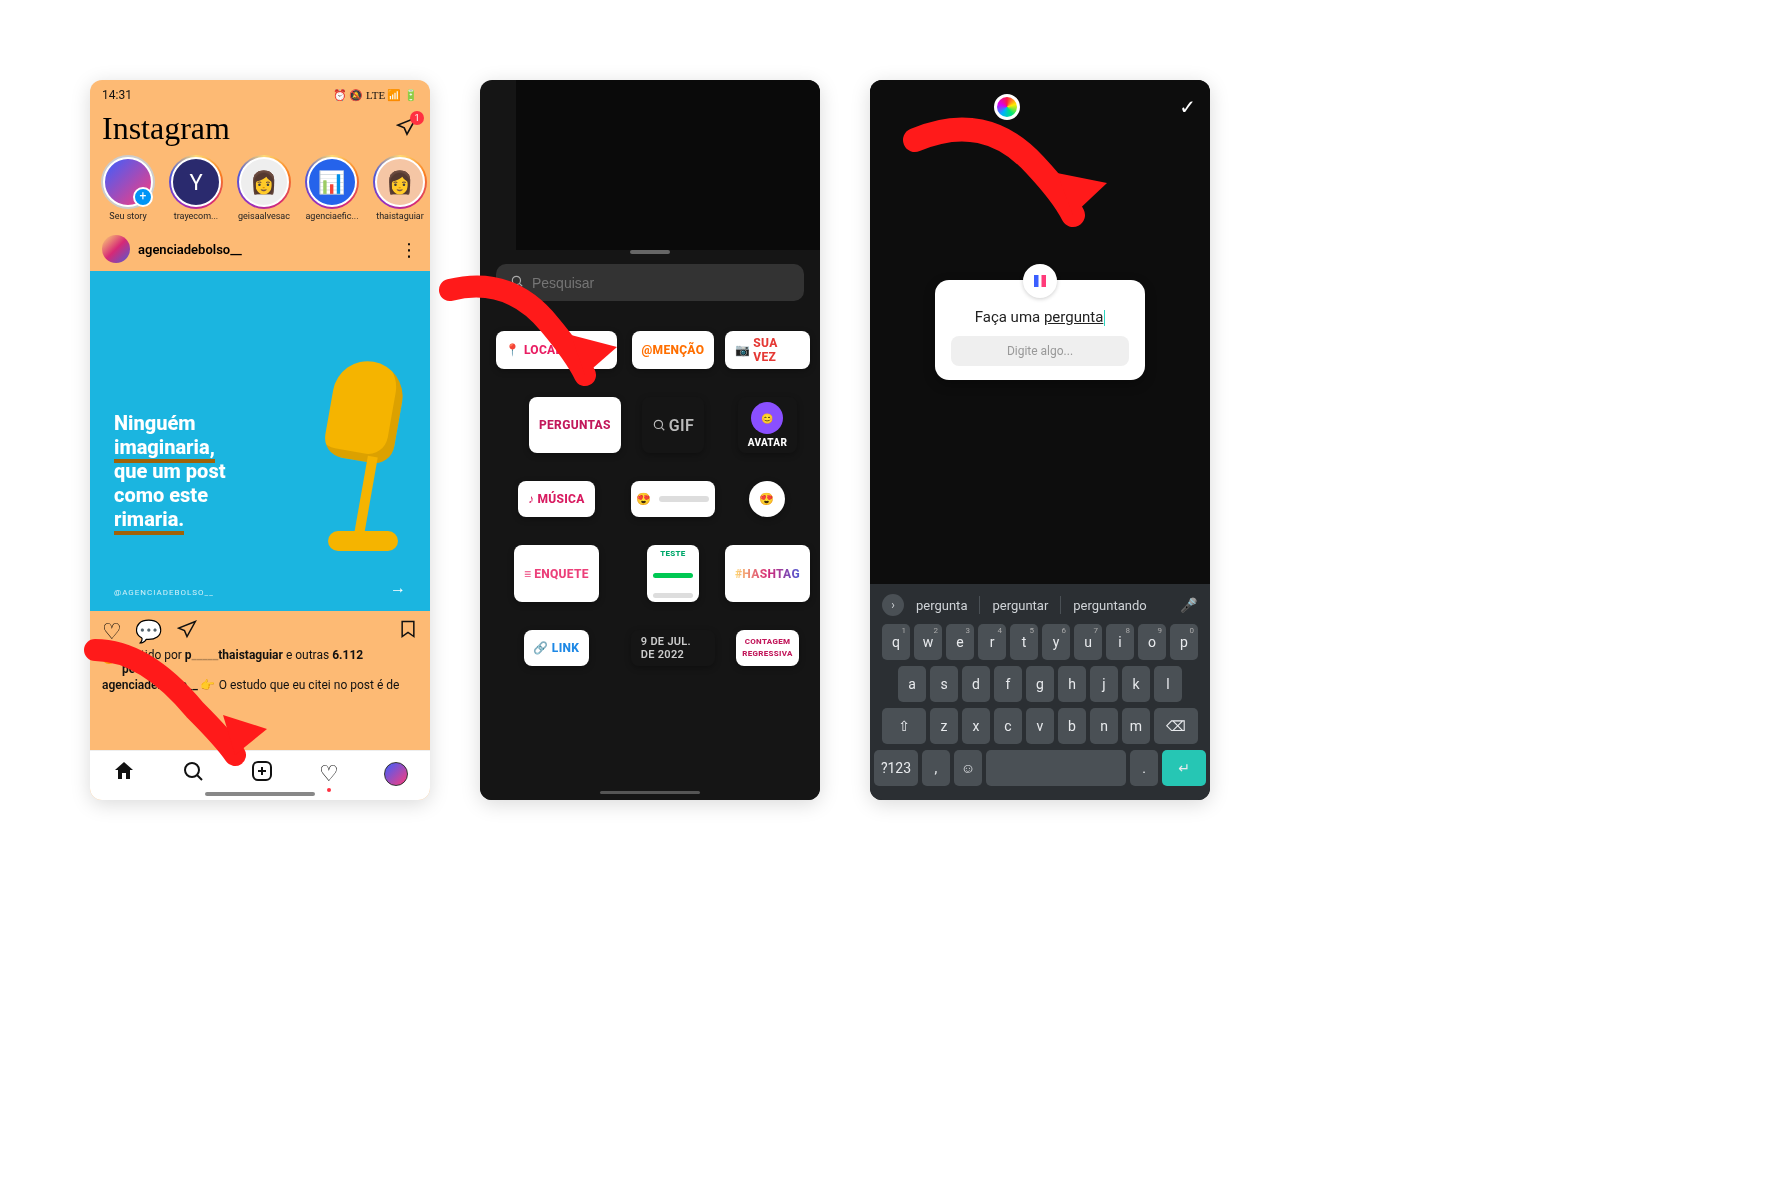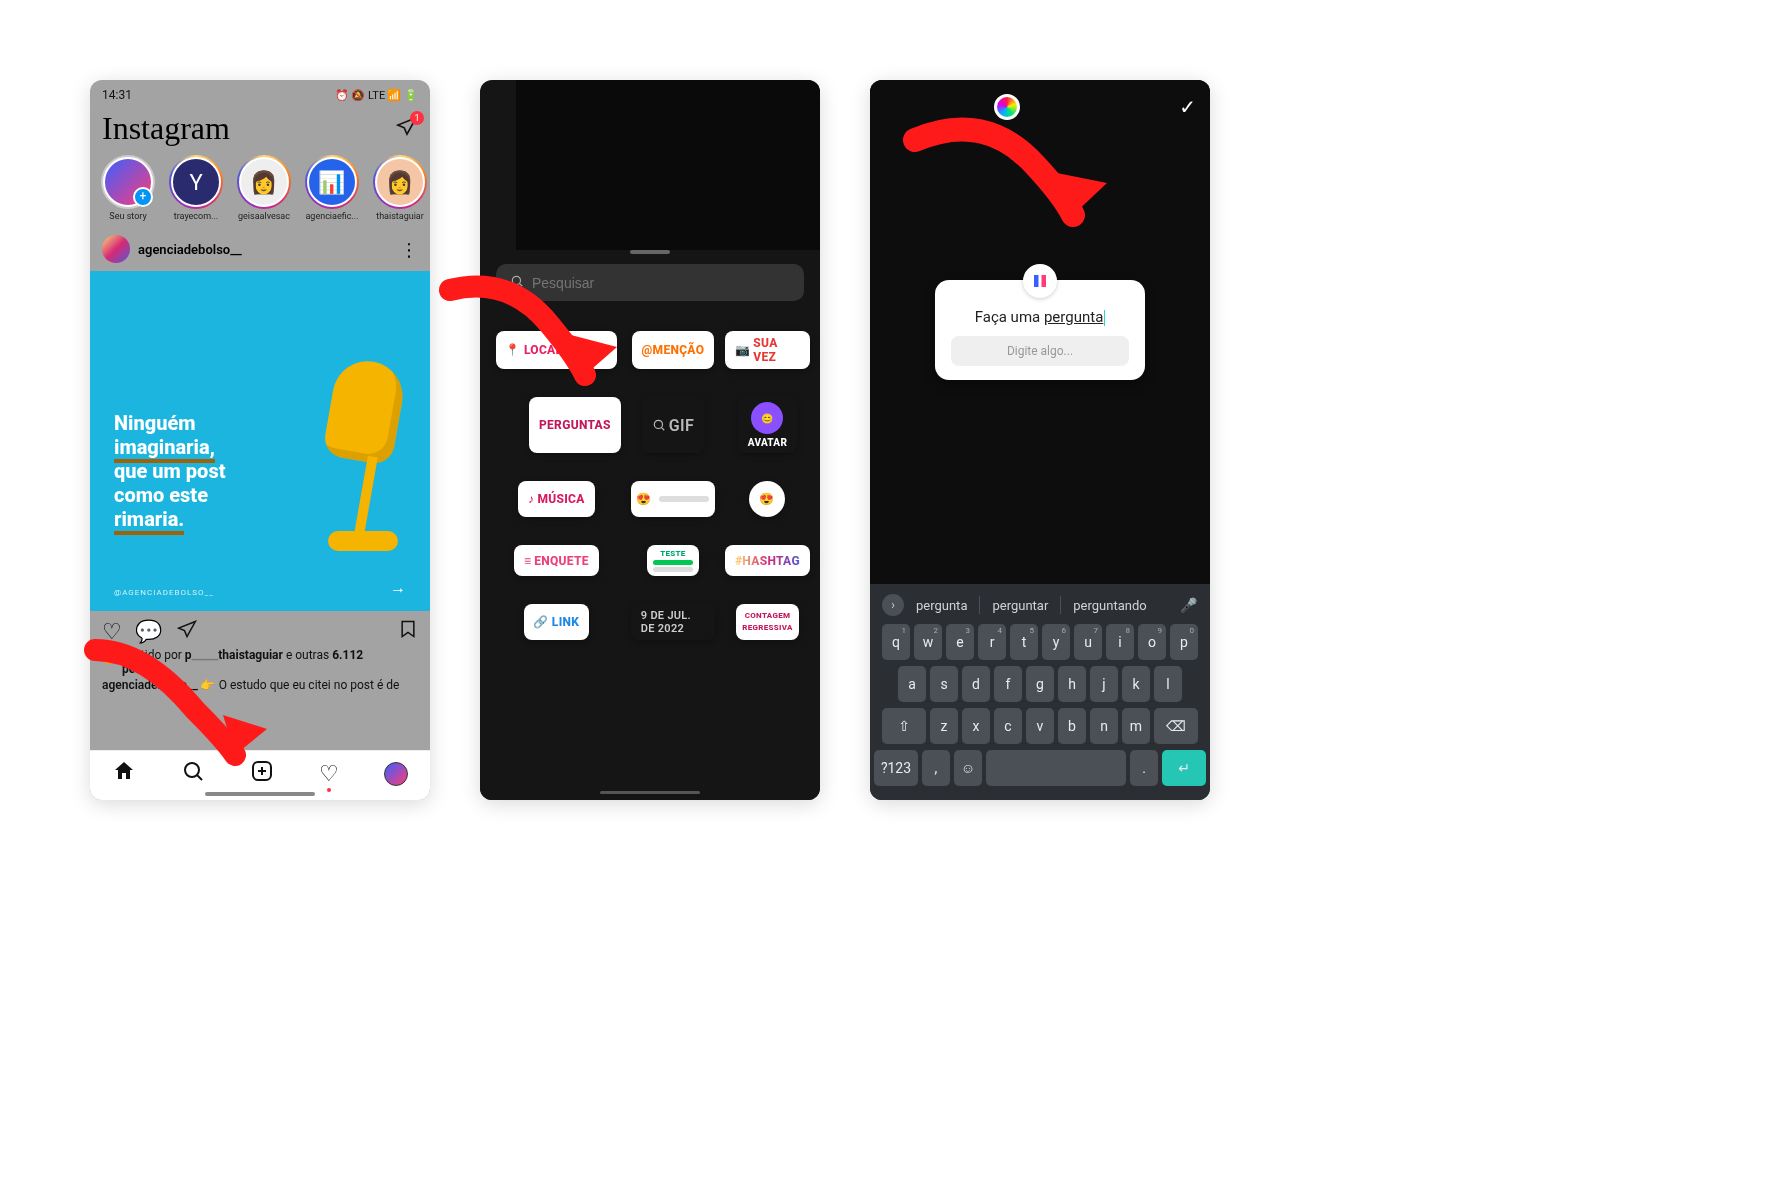--- a/index.html
+++ b/index.html
@@ -15,30 +15,30 @@
   
   .phone {
     position: absolute;
     width: 340px;
     height: 720px;
     border-radius: 12px;
     overflow: hidden;
     box-shadow: 0 4px 20px rgba(0,0,0,0.15);
     background: #fff;
   }
-  .phone1 { left: 90px;  top: 80px; background:#a3a3a3; }
+  .phone1 { left: 90px;  top: 80px; background:#fdba74; }
   .phone2 { left: 480px; top: 80px; background:#151515;padding-left:36px; }
   .phone3 { left: 870px; top: 80px; background:#0d0d0d; }
 
   
   .p1-status {
     display:flex; justify-content:space-between; align-items:center;
     padding: 8px 12px 4px; font-size:12px; color:#111;
   }
-  .p1-status-right { display:flex; gap:4px; align-items:center; font-size:11px;}
+  .p1-status-right { display:flex; gap:4px; align-items:center; font-size:11px;font-family:Liberation Serif, serif;}
   .p1-header {
     display:flex; justify-content:space-between; align-items:center;
     padding: 4px 12px 8px;
   }
   .ig-logo { font-family: 'Brush Script MT', cursive; font-size:32px; font-weight:500;}
   .dm-icon { position:relative; font-size:20px;}
   .dm-badge {
     position:absolute; top:-4px; right:-6px; background:#ff3040;
     color:#fff; font-size:9px; width:14px; height:14px; border-radius:50%;
     display:flex; align-items:center; justify-content:center;
@@ -174,21 +174,21 @@
   .sticker{
     background:#fff; color:#000; border-radius:8px;
     padding:5px 10px; font-size:12px; font-weight:800;
     letter-spacing:0.3px; display:flex; align-items:center; gap:3px;
     box-shadow:0 2px 6px rgba(0,0,0,0.3);
   }
   .sticker.gif{ background:transparent; color:#bbb; font-size:16px; font-weight:600;}
   .sticker.avatar-s{ background:transparent; flex-direction:column; color:#fff; font-size:10px;}
   .avatar-circle{ width:32px;height:32px;border-radius:50%;background:#8a4fff;display:flex;align-items:center;justify-content:center;}
   .sticker.emoji-row{ padding:4px 6px;}
-  .sticker.teste{ flex-direction:column; gap:2px; padding:4px 6px; font-size:8px;}
+  .sticker.teste{ flex-direction:column; gap:15px; padding:4px 6px; font-size:8px;}
   .sticker.link{ color:#1e88e5;}
   .sticker.date{ background:transparent; color:#ccc; font-weight:600; font-size:11px;}
   .sticker.countdown{ flex-direction:column; font-size:8px; line-height:1.1; color:#c2185b; padding:4px 6px;justify-content:center;}
 
   .p2-gesture{
     position:absolute; bottom:6px; left:50%; transform:translateX(-50%);
     width:100px;height:3px;background:#555;border-radius:2px;
   }
 
   

